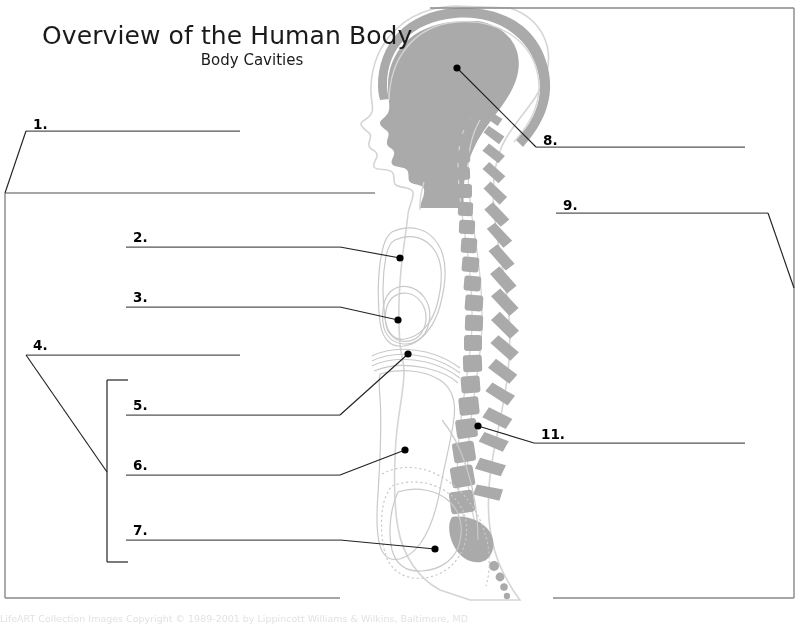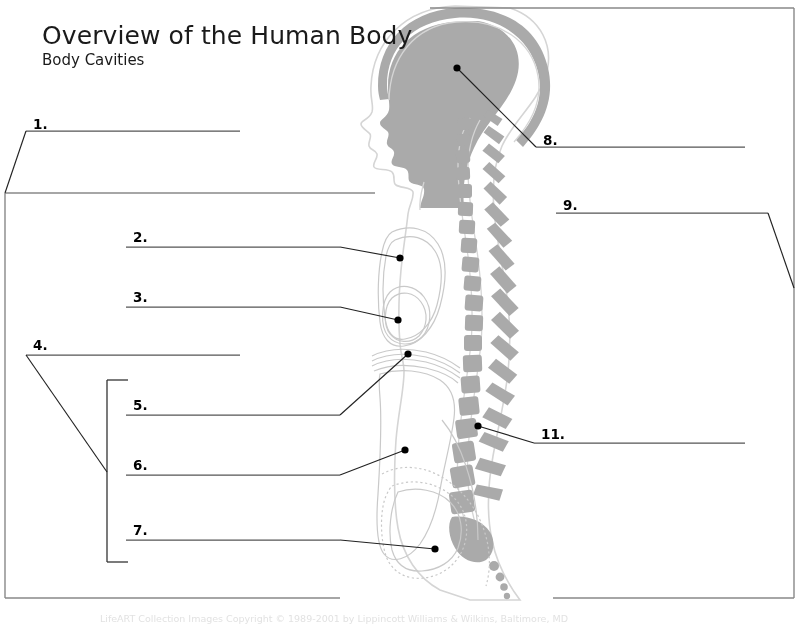--- a/index.html
+++ b/index.html
@@ -32,20 +32,21 @@
     letter-spacing: 0.1px;
     white-space: nowrap;
   }
   #sub-title {
     font-size: 15px;
     font-weight: 400;
     color: #1a1a1a;
     line-height: 1.1;
     margin-top: 3px;
     white-space: nowrap;
+    text-align: center;
   }
   .label-num {
     position: absolute;
     font-size: 13.5px;
     font-weight: bold;
     color: #000000;
     line-height: 1;
     white-space: nowrap;
   }
   #art-svg, #lines-svg {
@@ -53,25 +54,23 @@
     left: 0;
     top: 0;
     width: 800px;
     height: 630px;
   }
   #credit {
     position: absolute;
     left: 0;
     top: 613px;
     width: 652px;
-    text-align: center;
     font-size: 9.5px;
     color: #e2e2e2;
     white-space: nowrap;
-    padding-left: 8px;
   }
 </style>
 </head>
 <body>
 
 <div id="page">
 
   <svg id="art-svg" viewBox="0 0 800 630">
     <g>
 

